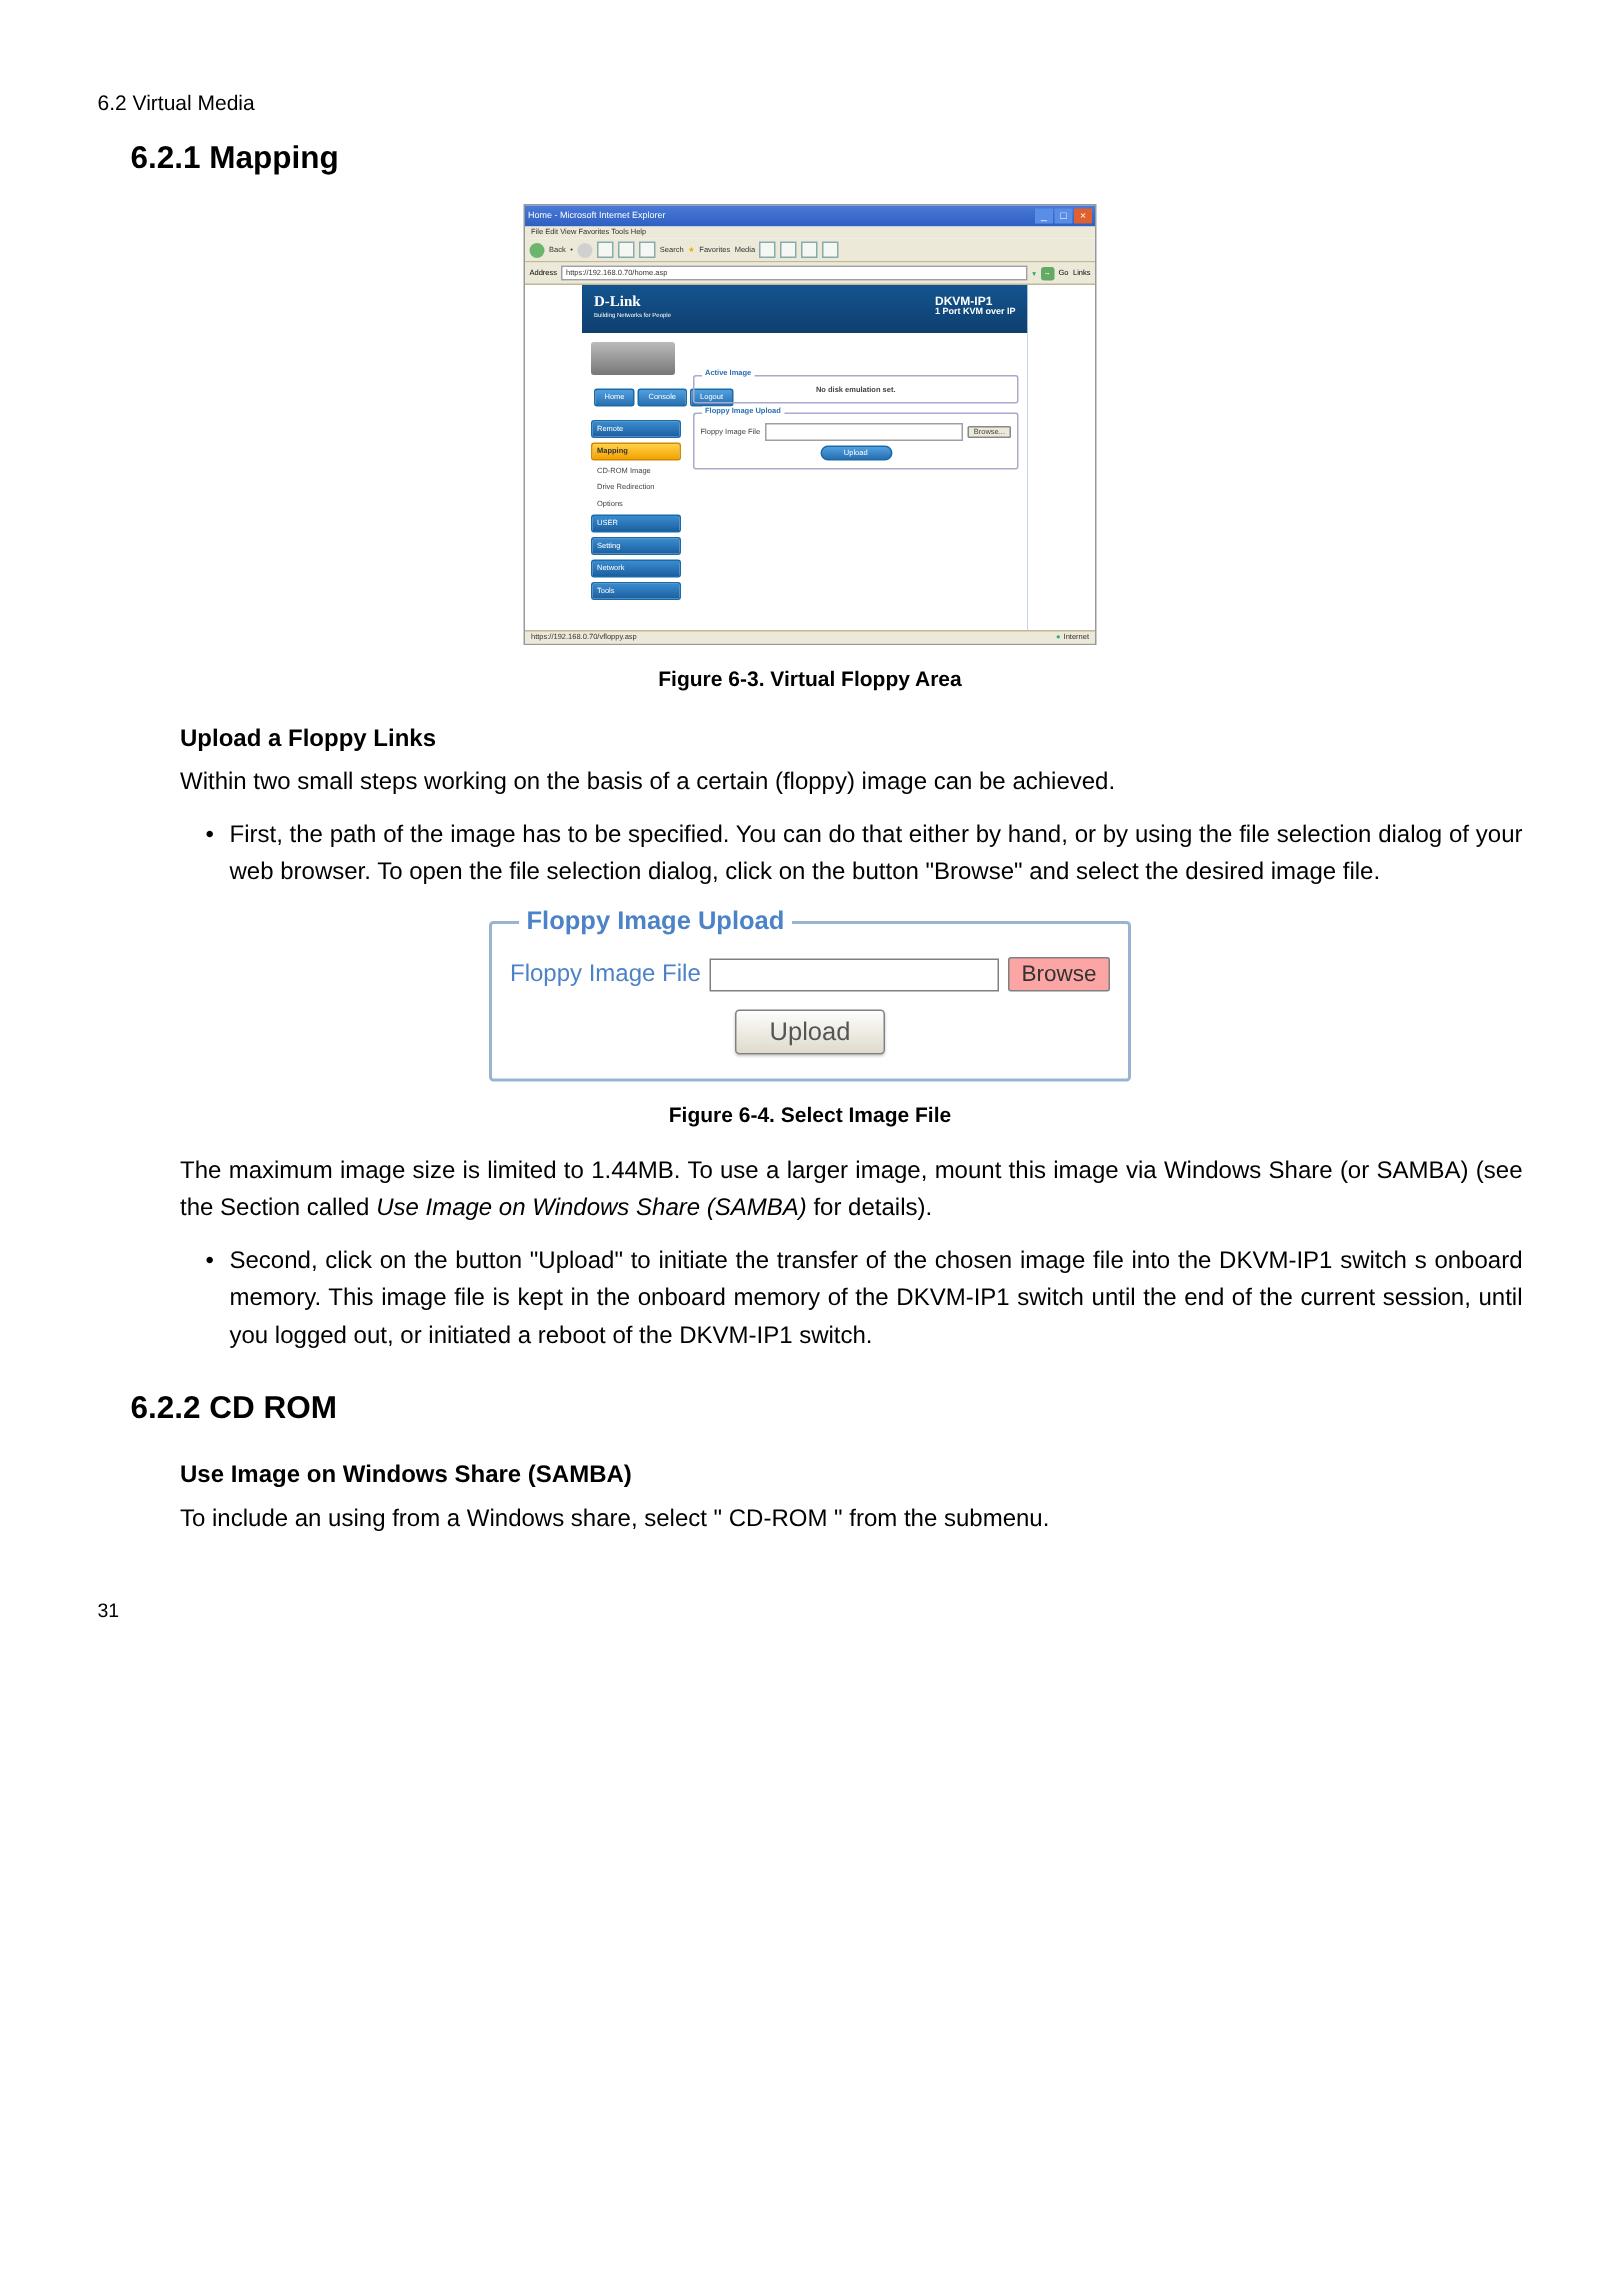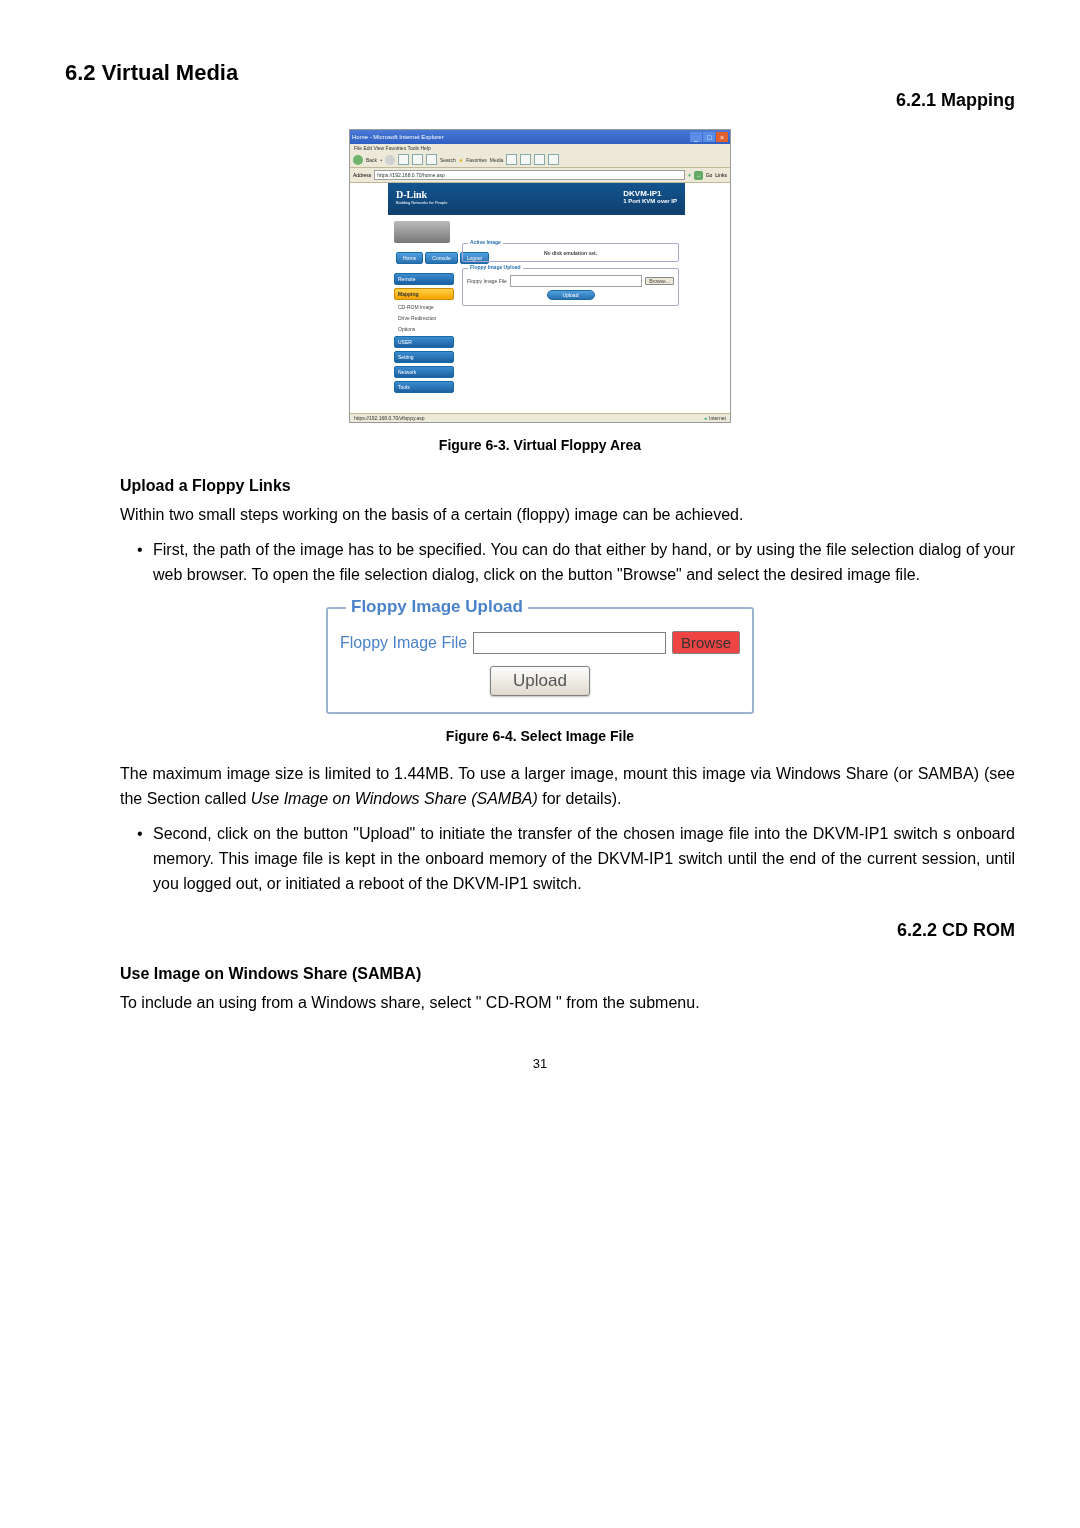--- a/index.html
+++ b/index.html
@@ -6,30 +6,29 @@
     font-family: Arial, Helvetica, sans-serif;
     margin: 0;
     padding: 60px 65px;
     font-size: 16px;
     color: #000;
     width: 1080px;
     box-sizing: border-box;
     background: #fff;
   }
   .h2 {
-    font-weight: bold;
-    font-size: 22px;
-    margin-bottom: 4px;
+    font-weight: normal;
+    font-size: 14px;
+    margin-bottom: 18px;
   }
   .h3 {
     font-weight: bold;
-    font-size: 18px;
+    font-size: 21px;
     margin-left: 22px;
     margin-bottom: 18px;
-    text-align: right;
   }
   .h4 {
     font-weight: bold;
     font-size: 16px;
     margin-left: 55px;
     margin-bottom: 8px;
     margin-top: 24px;
   }
   .body-text {
     margin-left: 55px;
@@ -51,21 +50,20 @@
     left: 0;
     top: 0;
   }
   .fig-caption {
     text-align: center;
     font-weight: bold;
     font-size: 14px;
     margin: 14px 0 18px 0;
   }
   .page-num {
-    text-align: center;
     font-size: 13px;
     margin-top: 40px;
   }
   .italic { font-style: italic; }
 
   
   .fig63 {
     width: 380px;
     margin: 12px auto 6px auto;
     border: 1px solid #999;
@@ -330,21 +328,21 @@
   }
   .fig64 .row .lbl { flex: 0 0 auto; font-size: 16px;}
   .fig64 .row .inp {
     flex: 1;
     height: 20px;
     border: 1px solid #808080;
     background: #fff;
   }
   .fig64 .row .browse {
     border: 1px solid #808080;
-    background: #ef4444;
+    background: #fca5a5;
     color: #333;
     font-size: 15px;
     padding: 2px 8px;
     border-radius: 2px;
   }
   .fig64 .upload-btn {
     display: block;
     margin: 0 auto;
     font-size: 17px;
     color: #555;

